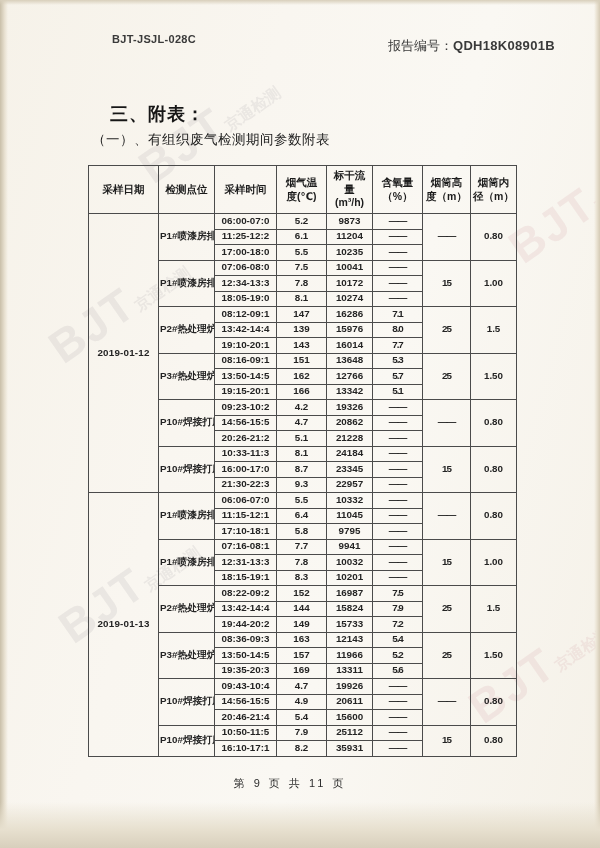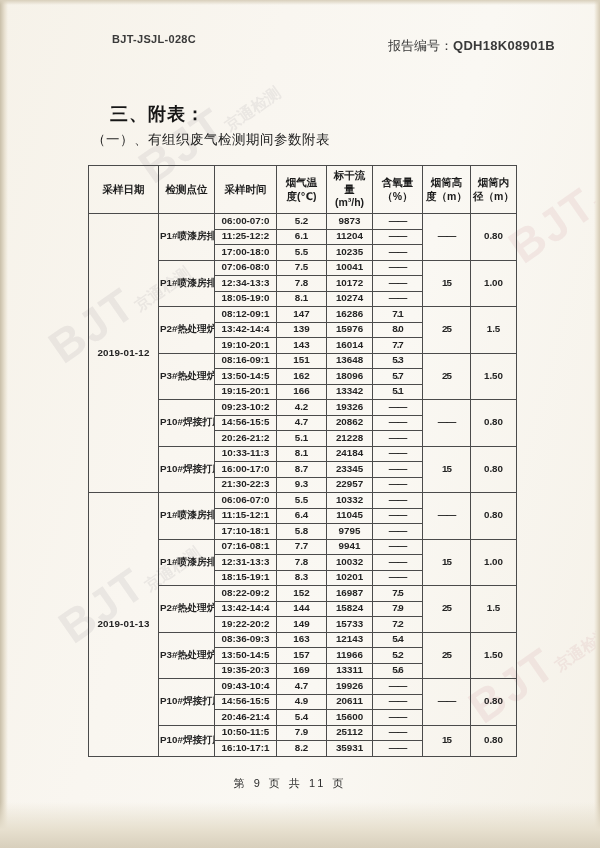--- a/index.html
+++ b/index.html
@@ -209,21 +209,21 @@
           <td class="c-time">08:16-09:1</td>
           <td class="c-temp">151</td>
           <td class="c-flow">13648</td>
           <td class="c-o2">5.3</td>
           <td class="c-height" rowspan="3">25</td>
           <td class="c-diam" rowspan="3">1.50</td>
         </tr>
         <tr>
           <td class="c-time">13:50-14:5</td>
           <td class="c-temp">162</td>
-          <td class="c-flow">18096</td>
+          <td class="c-flow">12766</td>
           <td class="c-o2">5.7</td>
         </tr>
         <tr>
           <td class="c-time">19:15-20:1</td>
           <td class="c-temp">166</td>
           <td class="c-flow">13342</td>
           <td class="c-o2">5.1</td>
         </tr>
         <tr>
           <td class="c-point" rowspan="3">P10#焊接打磨废气排气筒进</td>
@@ -319,21 +319,21 @@
           <td class="c-height" rowspan="3">25</td>
           <td class="c-diam" rowspan="3">1.5</td>
         </tr>
         <tr>
           <td class="c-time">13:42-14:4</td>
           <td class="c-temp">144</td>
           <td class="c-flow">15824</td>
           <td class="c-o2">7.9</td>
         </tr>
         <tr>
-          <td class="c-time">19:22-20:2</td>
+          <td class="c-time">19:44-20:2</td>
           <td class="c-temp">149</td>
           <td class="c-flow">15733</td>
           <td class="c-o2">7.2</td>
         </tr>
         <tr>
           <td class="c-point" rowspan="3">P3#热处理炉排气筒出口</td>
           <td class="c-time">08:36-09:3</td>
           <td class="c-temp">163</td>
           <td class="c-flow">12143</td>
           <td class="c-o2">5.4</td>

